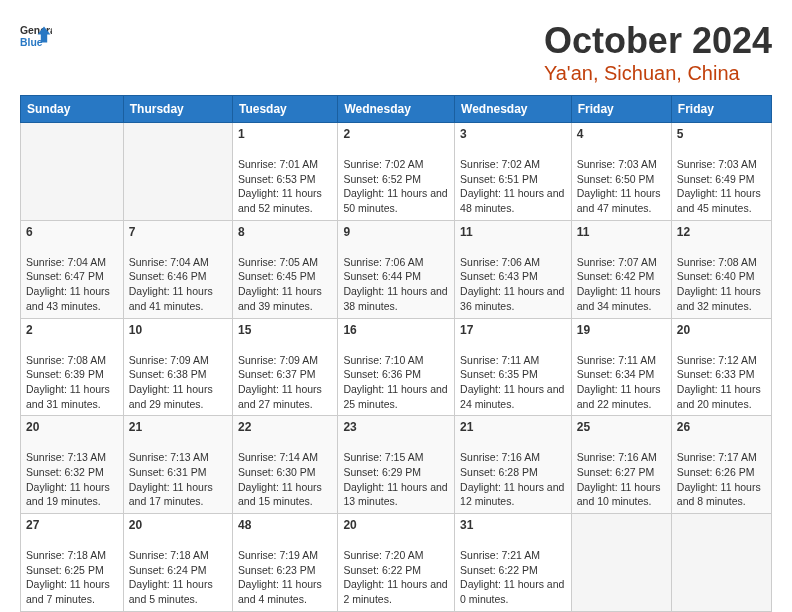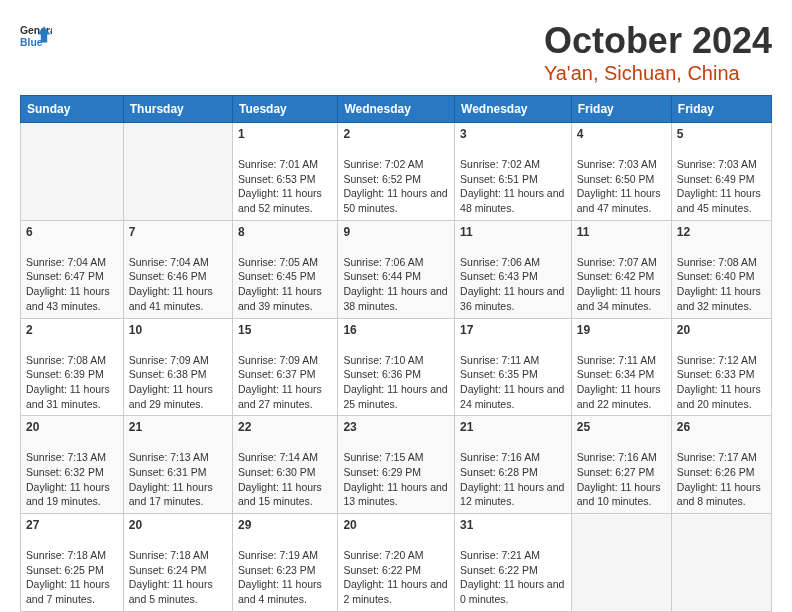--- a/index.html
+++ b/index.html
@@ -231,21 +231,21 @@
       <tr>
         <td>
           <span class="day-number">27</span>
           <div class="day-info">Sunrise: 7:18 AM<br>Sunset: 6:25 PM<br>Daylight: 11 hours and 7 minutes.</div>
         </td>
         <td>
           <span class="day-number">20</span>
           <div class="day-info">Sunrise: 7:18 AM<br>Sunset: 6:24 PM<br>Daylight: 11 hours and 5 minutes.</div>
         </td>
         <td>
-          <span class="day-number">29</span>
+          <span class="day-number">48</span>
           <div class="day-info">Sunrise: 7:19 AM<br>Sunset: 6:23 PM<br>Daylight: 11 hours and 4 minutes.</div>
         </td>
         <td>
           <span class="day-number">20</span>
           <div class="day-info">Sunrise: 7:20 AM<br>Sunset: 6:22 PM<br>Daylight: 11 hours and 2 minutes.</div>
         </td>
         <td>
           <span class="day-number">31</span>
           <div class="day-info">Sunrise: 7:21 AM<br>Sunset: 6:22 PM<br>Daylight: 11 hours and 0 minutes.</div>
         </td>

